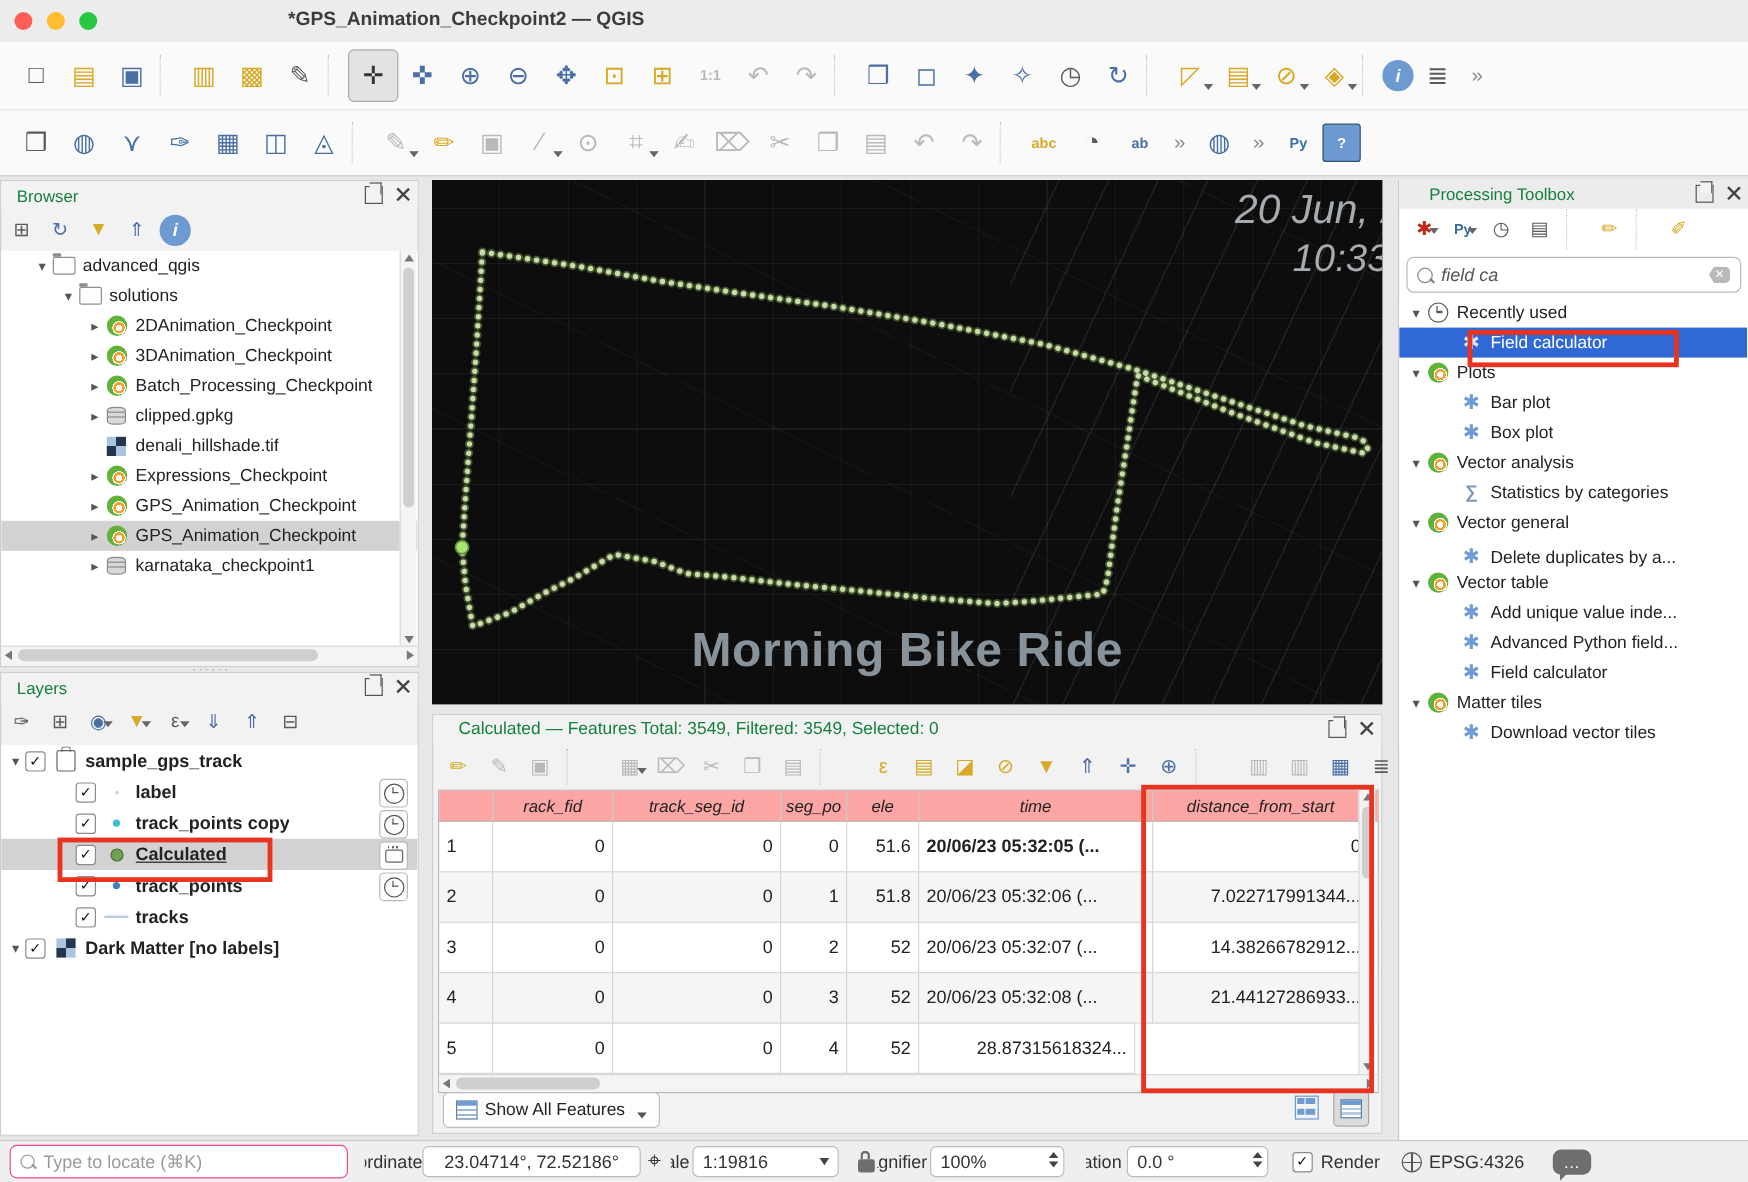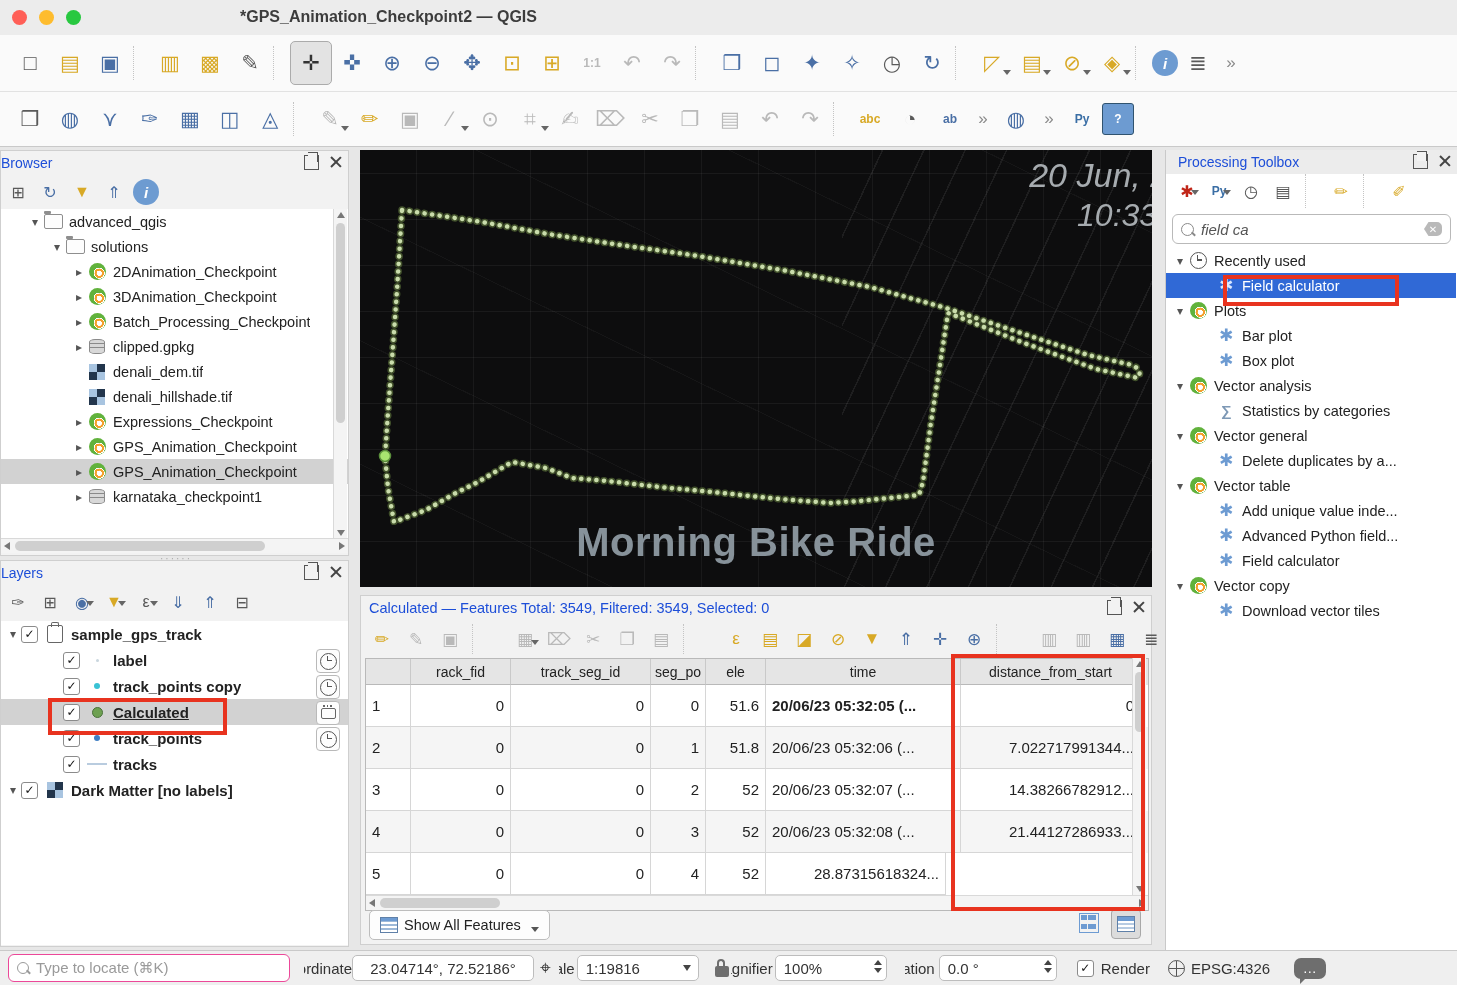--- a/index.html
+++ b/index.html
@@ -24,21 +24,21 @@
   .tbi.txt{font-size:12px;font-weight:bold;}
   .tbi.act{background:#e3e3e3;border:1px solid #ababab;color:#333;}
   .tbi.chev{color:#8a8a8a;font-size:17px;width:26px;}
   .tbi.py{color:#3a6ea5;}
   .tbi.hlp{background:#6d9bd1;color:#fff;width:30px;height:30px;border:1px solid #30536f;border-radius:3px;}
   .tbi.info{background:#6d9bd1;color:#fff;border-radius:50%;width:26px;height:26px;font-style:italic;font-weight:bold;font-size:15px;}
   .tbi.sep{width:13px;height:34px;border-left:1px dotted #c4c4c4;margin:0 3px;border-radius:0;}
   .ddc{position:absolute;right:1px;bottom:9px;width:0;height:0;border-left:4px solid transparent;border-right:4px solid transparent;border-top:5px solid #666;}
   
   .panel{position:absolute;background:#f2f2f2;border:1px solid #cfcfcf;box-sizing:border-box;}
-  .phead{position:relative;height:24px;line-height:24px;font-size:14px;color:#1d4ed8;padding-left:4px;background:#f2f2f2;}
+  .phead{position:relative;height:24px;line-height:24px;font-size:14px;color:#15803d;padding-left:17px;background:#f2f2f2;}
   .phead .ttl{margin-left:-4px;}
   .wbtns{position:absolute;right:6px;top:4px;display:flex;gap:10px;}
   .wbtn{width:13px;height:13px;position:relative;cursor:default;}
   .wbtn.float{border:1.5px solid #555;}
   .wbtn.float::after{content:"";position:absolute;left:3px;top:-4px;width:9px;height:9px;border-top:1.5px solid #555;border-right:1.5px solid #555;background:#f2f2f2;}
   .wbtn.close::before,.wbtn.close::after{content:"";position:absolute;left:6px;top:0px;width:1.8px;height:14px;background:#444;}
   .wbtn.close::before{transform:rotate(45deg);}
   .wbtn.close::after{transform:rotate(-45deg);}
   .ptools{display:flex;align-items:center;gap:6px;padding:2px 4px;height:30px;}
   .pti{position:relative;width:26px;height:26px;display:flex;align-items:center;justify-content:center;font-size:16px;border-radius:4px;}
@@ -102,21 +102,21 @@
   #map svg{position:absolute;left:0;top:0;}
   #map-date1{position:absolute;top:6px;right:-36px;font-style:italic;font-size:34px;color:#a6abaf;white-space:nowrap;}
   #map-date2{position:absolute;top:47px;right:-14px;font-style:italic;font-size:32px;color:#a6abaf;white-space:nowrap;}
   #map-title{position:absolute;bottom:22px;left:0;width:100%;text-align:center;font-size:40px;font-weight:bold;color:#87929a;letter-spacing:0.5px;}
   
   #attr{position:absolute;left:360px;top:595px;width:792px;height:350px;background:#f2f2f2;border:1px solid #cfcfcf;box-sizing:border-box;}
   #attr .phead{font-size:14.5px;}
   #attr-tools{display:flex;align-items:center;gap:4px;padding:2px 6px;height:34px;}
   #attr-tools .tbi{width:30px;height:30px;font-size:17px;}
   #grid{position:absolute;left:4px;top:62px;width:784px;border:1px solid #b9b9b9;background:#fff;box-sizing:border-box;}
-  .thead{display:flex;height:26px;background:#e5e5e5;}
+  .thead{display:flex;height:26px;background:#fca5a5;font-style:italic;}
   .th{box-sizing:border-box;border-right:1px solid #c9c9c9;border-bottom:1px solid #b9b9b9;display:flex;align-items:center;justify-content:center;font-size:14px;color:#222;flex:0 0 auto;}
   .tr{display:flex;height:42px;}
   .tr.z{background:#f5f5f5;}
   .td{box-sizing:border-box;border-right:1px solid #d6d6d6;border-bottom:1px solid #d6d6d6;display:flex;align-items:center;font-size:15px;padding:0 6px;flex:0 0 auto;overflow:hidden;white-space:nowrap;}
   .a-r{justify-content:flex-end;}
   .a-l{justify-content:flex-start;}
   #attr-footer{position:absolute;left:0;bottom:0;width:100%;height:38px;display:flex;align-items:center;padding:0 8px;box-sizing:border-box;}
   #show-all-btn{display:flex;align-items:center;gap:6px;height:28px;padding:0 10px;background:#fdfdfd;border:1px solid #bdbdbd;border-radius:5px;font-size:14.5px;}
   #show-all-btn .sficon{width:16px;height:14px;background:linear-gradient(#6d9bd2 0 3px,transparent 3px),repeating-linear-gradient(#fff 0 2px,#9cb8d8 2px 4px);border:1px solid #5f80a8;}
   #show-all-btn .ddc2{width:0;height:0;border-left:4px solid transparent;border-right:4px solid transparent;border-top:5px solid #555;margin-left:4px;margin-top:8px;}
@@ -296,27 +296,20 @@
             <i class="i-qgis"></i>
           </span>
           <span class="tlabel">Batch_Processing_Checkpoint</span>
         </div>
         <div class="trow" style="padding-left: 70px;">
           <span class="caret">▸</span>
           <span class="ticon">
             <i class="i-db"></i>
           </span>
           <span class="tlabel">clipped.gpkg</span>
-        </div>
-        <div class="trow" style="padding-left: 70px;">
-          <span class="caret"></span>
-          <span class="ticon">
-            <i class="i-raster"></i>
-          </span>
-          <span class="tlabel">denali_dem.tif</span>
         </div>
         <div class="trow" style="padding-left: 70px;">
           <span class="caret"></span>
           <span class="ticon">
             <i class="i-raster"></i>
           </span>
           <span class="tlabel">denali_hillshade.tif</span>
         </div>
         <div class="trow" style="padding-left: 70px;">
           <span class="caret">▸</span>
@@ -673,61 +666,61 @@
           </span>
           <span class="tlabel">Statistics by categories</span>
         </div>
         <div class="trow" style="padding-left: 6px;">
           <span class="caret">▾</span>
           <span class="ticon">
             <i class="i-qgis"></i>
           </span>
           <span class="tlabel">Vector general</span>
         </div>
+        <div class="trow" style="padding-left: 34px; align-items: flex-end;">
+          <span class="caret"></span>
+          <span class="ticon">
+            <i class="i-gear"></i>
+          </span>
+          <span class="tlabel">Delete duplicates by a...</span>
+        </div>
+        <div class="trow" style="padding-left: 6px;">
+          <span class="caret">▾</span>
+          <span class="ticon">
+            <i class="i-qgis"></i>
+          </span>
+          <span class="tlabel">Vector table</span>
+        </div>
         <div class="trow" style="padding-left: 34px;">
           <span class="caret"></span>
           <span class="ticon">
             <i class="i-gear"></i>
           </span>
-          <span class="tlabel">Delete duplicates by a...</span>
+          <span class="tlabel">Add unique value inde...</span>
+        </div>
+        <div class="trow" style="padding-left: 34px;">
+          <span class="caret"></span>
+          <span class="ticon">
+            <i class="i-gear"></i>
+          </span>
+          <span class="tlabel">Advanced Python field...</span>
+        </div>
+        <div class="trow" style="padding-left: 34px;">
+          <span class="caret"></span>
+          <span class="ticon">
+            <i class="i-gear"></i>
+          </span>
+          <span class="tlabel">Field calculator</span>
         </div>
         <div class="trow" style="padding-left: 6px;">
           <span class="caret">▾</span>
           <span class="ticon">
             <i class="i-qgis"></i>
           </span>
-          <span class="tlabel">Vector table</span>
-        </div>
-        <div class="trow" style="padding-left: 34px;">
-          <span class="caret"></span>
-          <span class="ticon">
-            <i class="i-gear"></i>
-          </span>
-          <span class="tlabel">Add unique value inde...</span>
-        </div>
-        <div class="trow" style="padding-left: 34px;">
-          <span class="caret"></span>
-          <span class="ticon">
-            <i class="i-gear"></i>
-          </span>
-          <span class="tlabel">Advanced Python field...</span>
-        </div>
-        <div class="trow" style="padding-left: 34px;">
-          <span class="caret"></span>
-          <span class="ticon">
-            <i class="i-gear"></i>
-          </span>
-          <span class="tlabel">Field calculator</span>
-        </div>
-        <div class="trow" style="padding-left: 6px;">
-          <span class="caret">▾</span>
-          <span class="ticon">
-            <i class="i-qgis"></i>
-          </span>
-          <span class="tlabel">Vector copy</span>
+          <span class="tlabel">Matter tiles</span>
         </div>
         <div class="trow" style="padding-left: 34px;">
           <span class="caret"></span>
           <span class="ticon">
             <i class="i-gear"></i>
           </span>
           <span class="tlabel">Download vector tiles</span>
         </div>
       </div>
 

